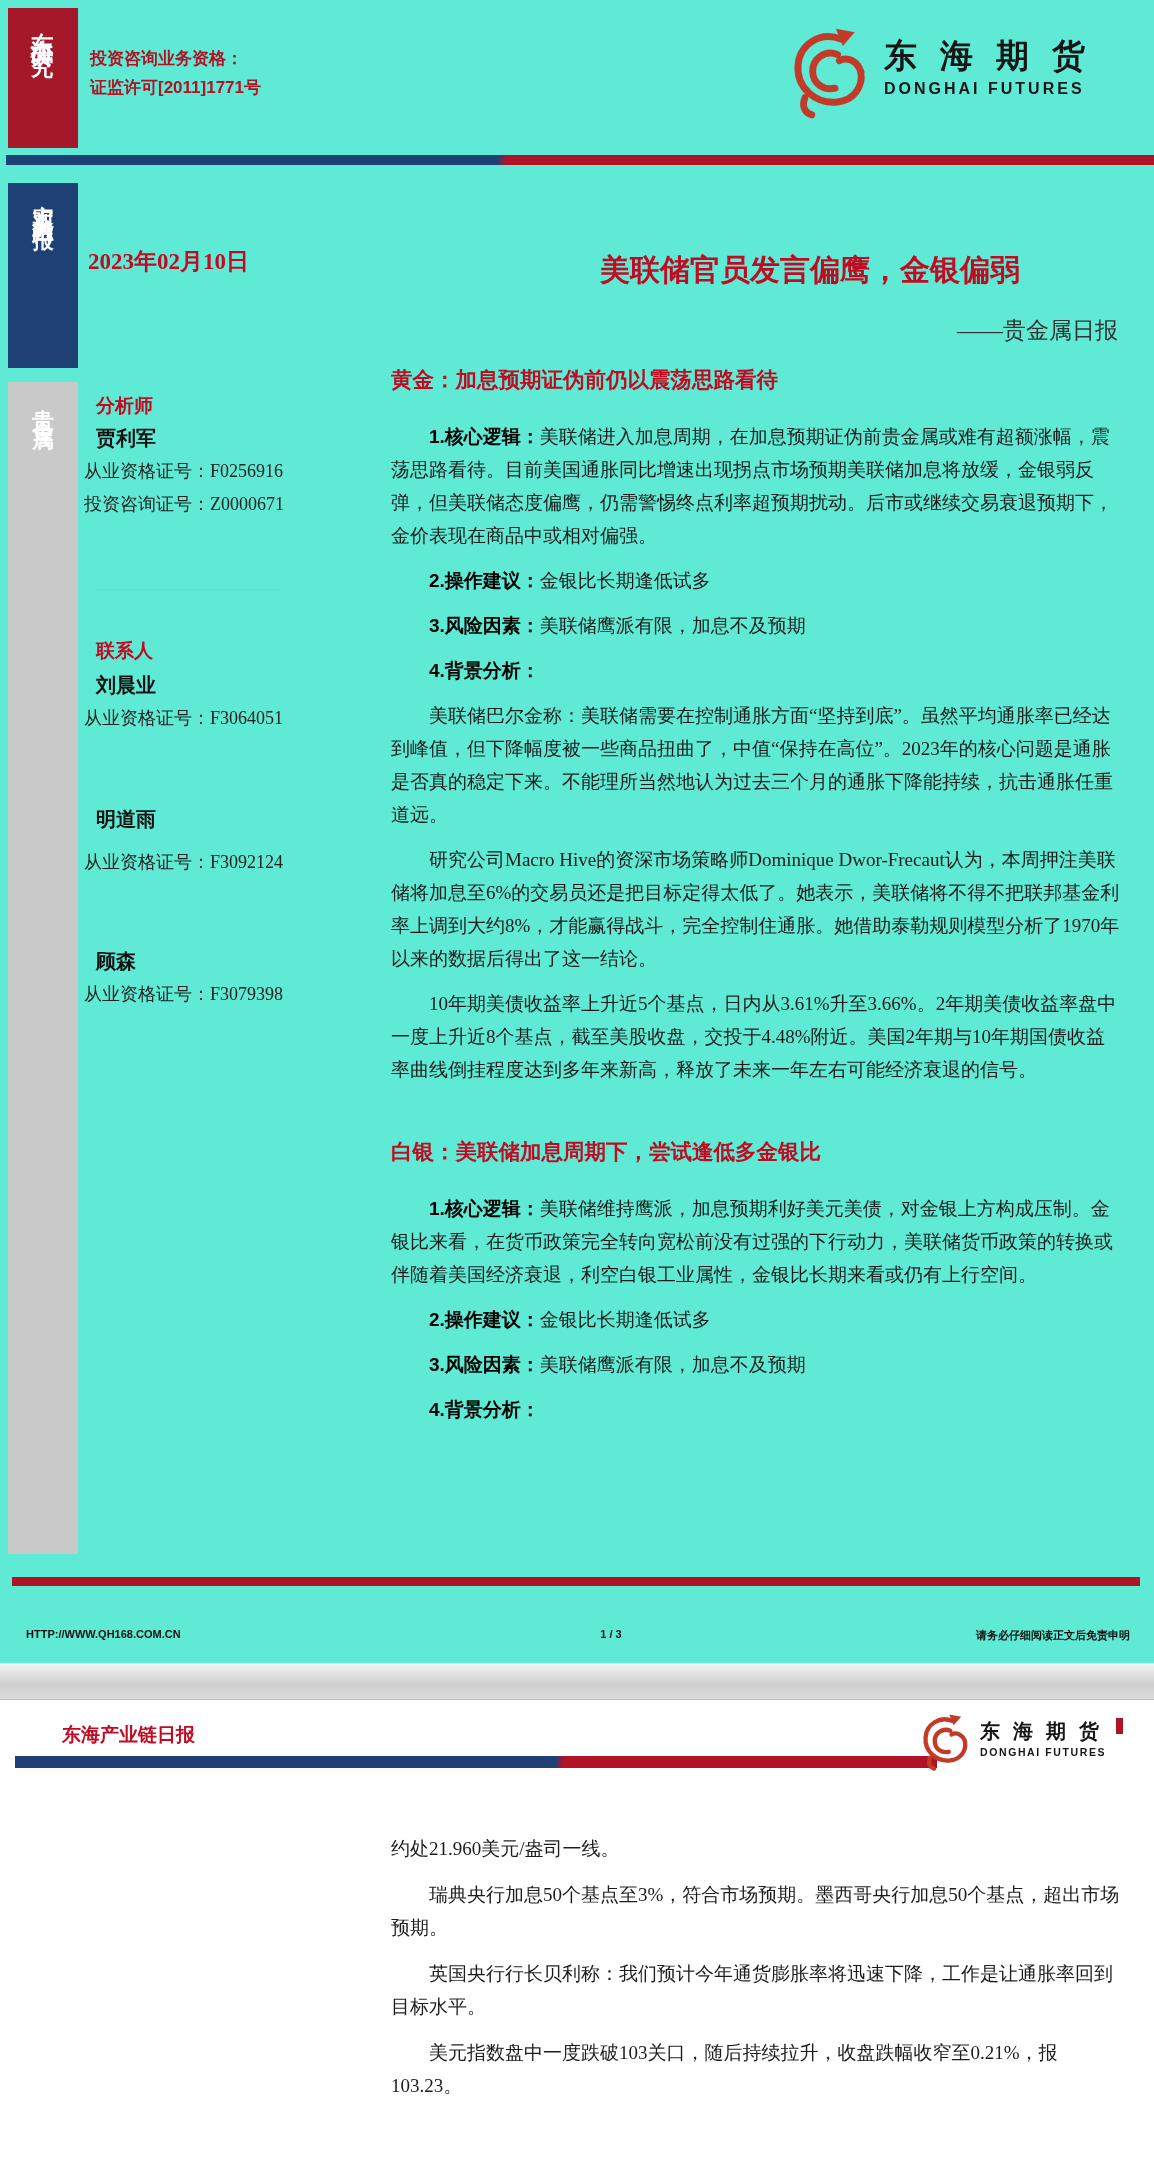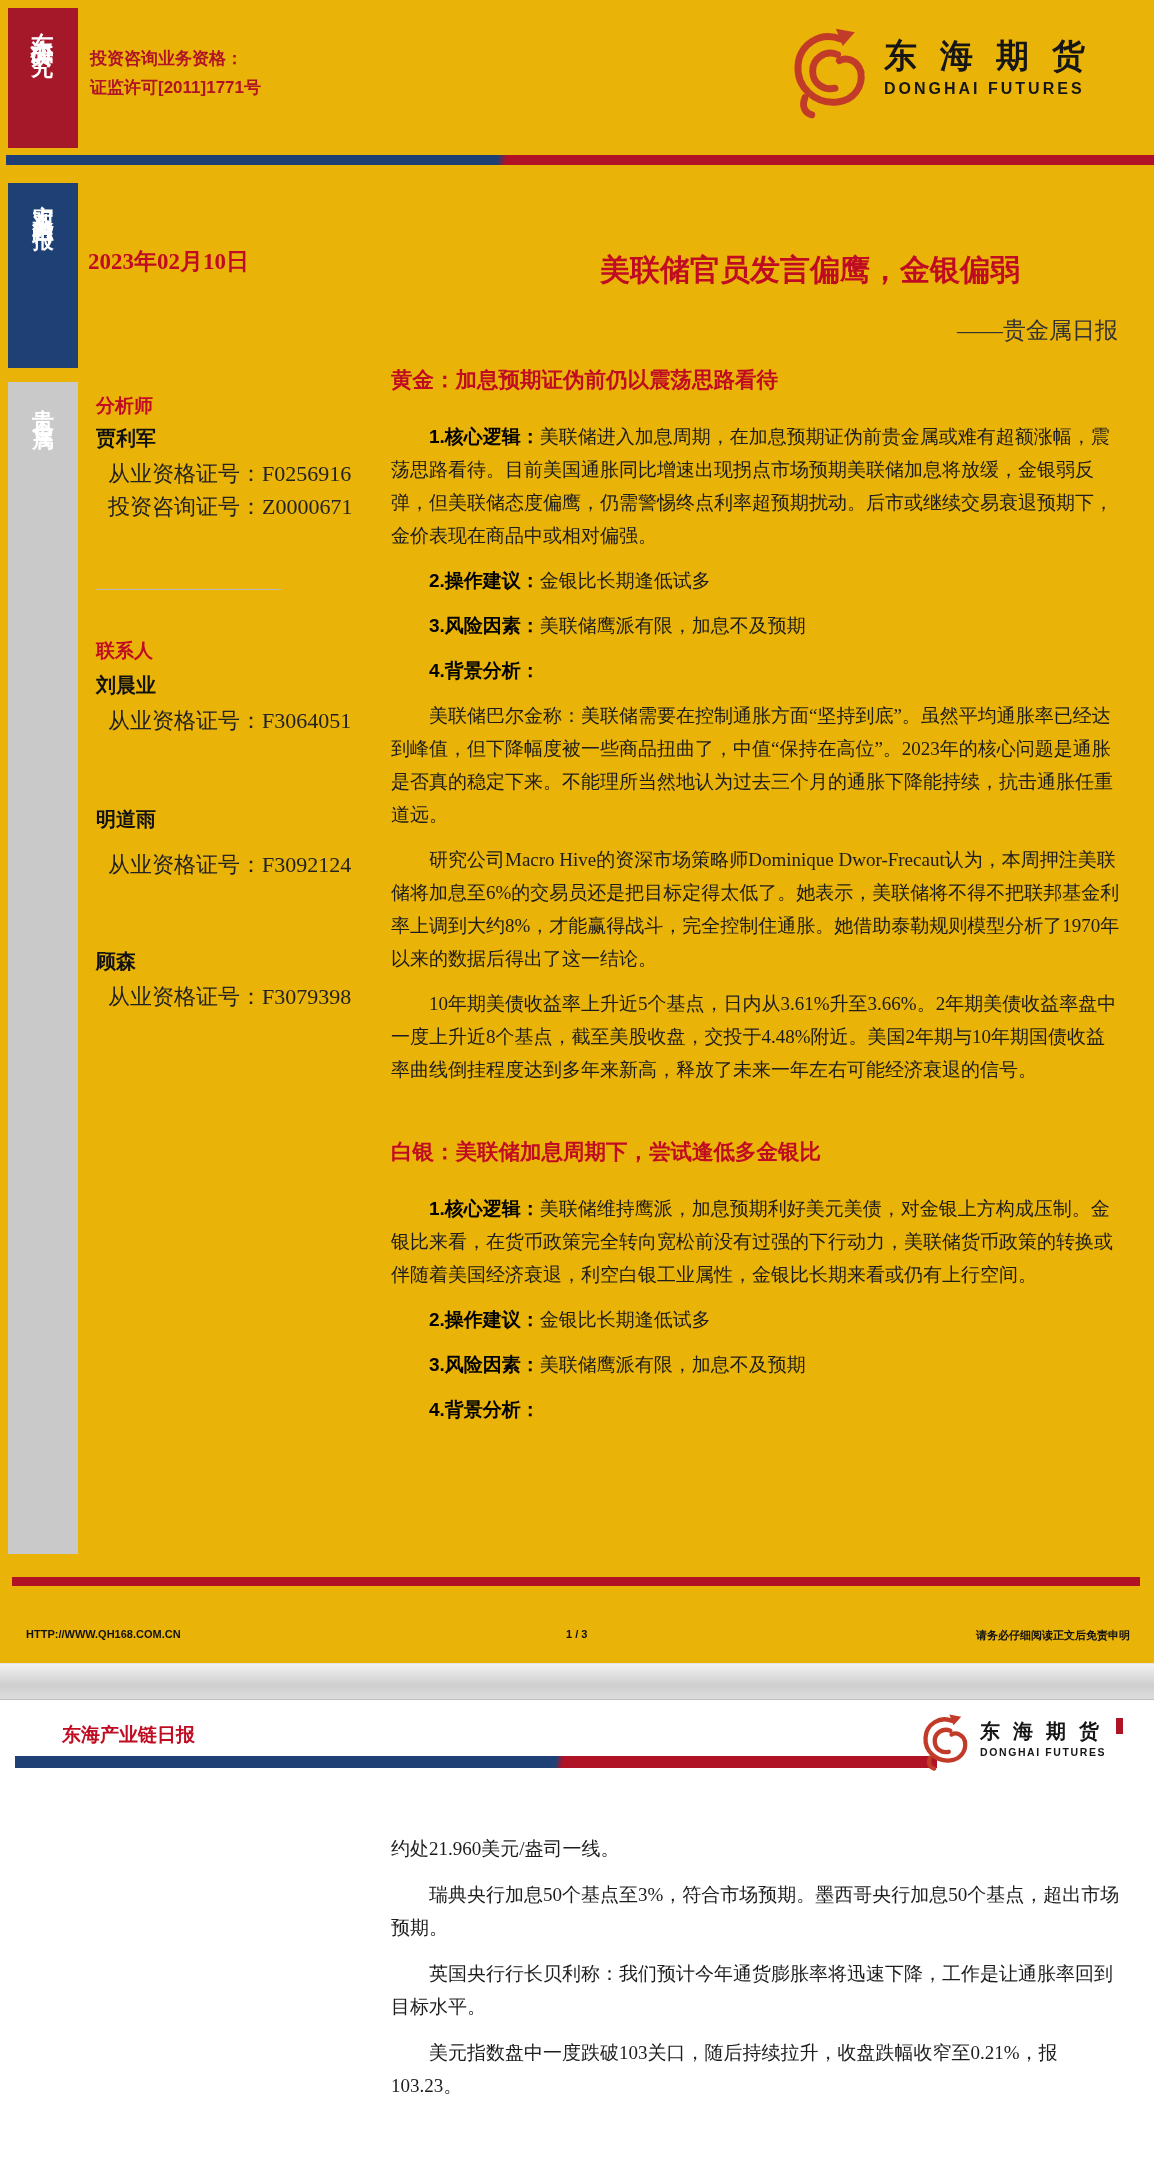--- a/index.html
+++ b/index.html
@@ -1,16 +1,16 @@
 <!DOCTYPE html>
 <html><head>
 <meta charset="utf-8">
 <style>
   html,body{margin:0;padding:0;background:#ffffff;}
-  .canvas{position:relative;width:1154px;height:2176px;background:#eab308;overflow:hidden;
+  .canvas{position:relative;width:1154px;height:2176px;background:#5eead4;overflow:hidden;
           font-family:"Liberation Serif",serif;color:#1c1c1c;}
   
   .tagbox{position:absolute;left:8px;width:70px;display:flex;justify-content:center;}
   .tagbox span{writing-mode:vertical-rl;text-orientation:upright;
                font-family:"Liberation Sans",sans-serif;font-weight:700;color:#fff;}
   .box-research{top:8px;height:140px;background:#a5182a;}
   .box-research span{font-size:23px;letter-spacing:7px;padding-top:6px;}
   .box-category{top:183px;height:185px;background:#1e4075;}
   .box-category span{font-size:21px;letter-spacing:5px;padding-top:5px;}
   .box-metal{top:382px;height:1172px;background:#c9c9c9;}
@@ -33,35 +33,35 @@
         background:linear-gradient(100deg,#1e4075 0%,#1e4075 58.6%,#b01226 59.4%,#b01226 100%);}
   .report-date{position:absolute;left:88px;top:246px;font-size:23px;font-weight:700;color:#c00c22;}
   .report-title{position:absolute;left:600px;top:250px;font-family:"Liberation Sans",sans-serif;
                 font-weight:700;font-size:30px;color:#c00c22;white-space:nowrap;}
   .report-subtitle{position:absolute;left:957px;top:315px;font-size:23px;color:#333;white-space:nowrap;}
   
   .side-red{position:absolute;left:96px;font-family:"Liberation Sans",sans-serif;
             font-weight:700;font-size:19px;color:#c00c22;}
   .side-name{position:absolute;left:96px;font-family:"Liberation Sans",sans-serif;
              font-weight:700;font-size:20px;color:#111;}
-  .side-cert{position:absolute;left:108px;font-size:22px;color:#222;white-space:nowrap;}
+  .side-cert{position:absolute;left:84px;font-size:18px;color:#222;white-space:nowrap;}
   .side-divider{position:absolute;left:96px;top:589px;width:186px;height:1px;background:#b9b9b9;}
   
   .content{position:absolute;left:391px;top:366px;width:729px;font-size:19px;line-height:33px;color:#1c1c1c;}
   .content p{margin:0 0 12px 0;text-indent:2em;}
   .content p.item b{font-family:"Liberation Sans",sans-serif;color:#000;}
   .sec-heading{font-family:"Liberation Sans",sans-serif;font-weight:700;color:#c00c22;
                font-size:21.5px;line-height:28px;margin:0 0 26px 0;text-indent:0;}
   .sec-heading.silver{margin-top:52px;}
   
   .footer-bar{position:absolute;left:12px;top:1577px;width:1128px;height:9px;background:#b01226;}
   .footer-text{position:absolute;top:1596px;font-family:"Liberation Sans",sans-serif;
                font-weight:700;font-size:11px;color:#111;white-space:nowrap;margin-top:32px;}
   .footer-url{left:26px;}
-  .footer-page{left:566px;width:90px;text-align:left;}
+  .footer-page{left:566px;width:90px;text-align:center;}
   .footer-disclaimer{right:24px;}
   
   .page-gap{position:absolute;left:0;top:1663px;width:100%;height:37px;
             background:linear-gradient(#f2f2f2,#cfcfcf 60%,#dcdcdc);
             border-top:1px solid #e3e3e3;border-bottom:1px solid #bfbfbf;box-sizing:border-box;}
   .page2{position:absolute;left:0;top:1700px;width:1154px;height:476px;background:#fff;}
   .p2-title{position:absolute;left:62px;top:22px;font-family:"Liberation Sans",sans-serif;
             font-weight:700;font-size:19px;color:#c00c22;white-space:nowrap;}
   .p2-content{position:absolute;left:391px;top:132px;width:729px;font-size:19px;line-height:33px;}
   .p2-content p{margin:0 0 13px 0;text-indent:2em;}

